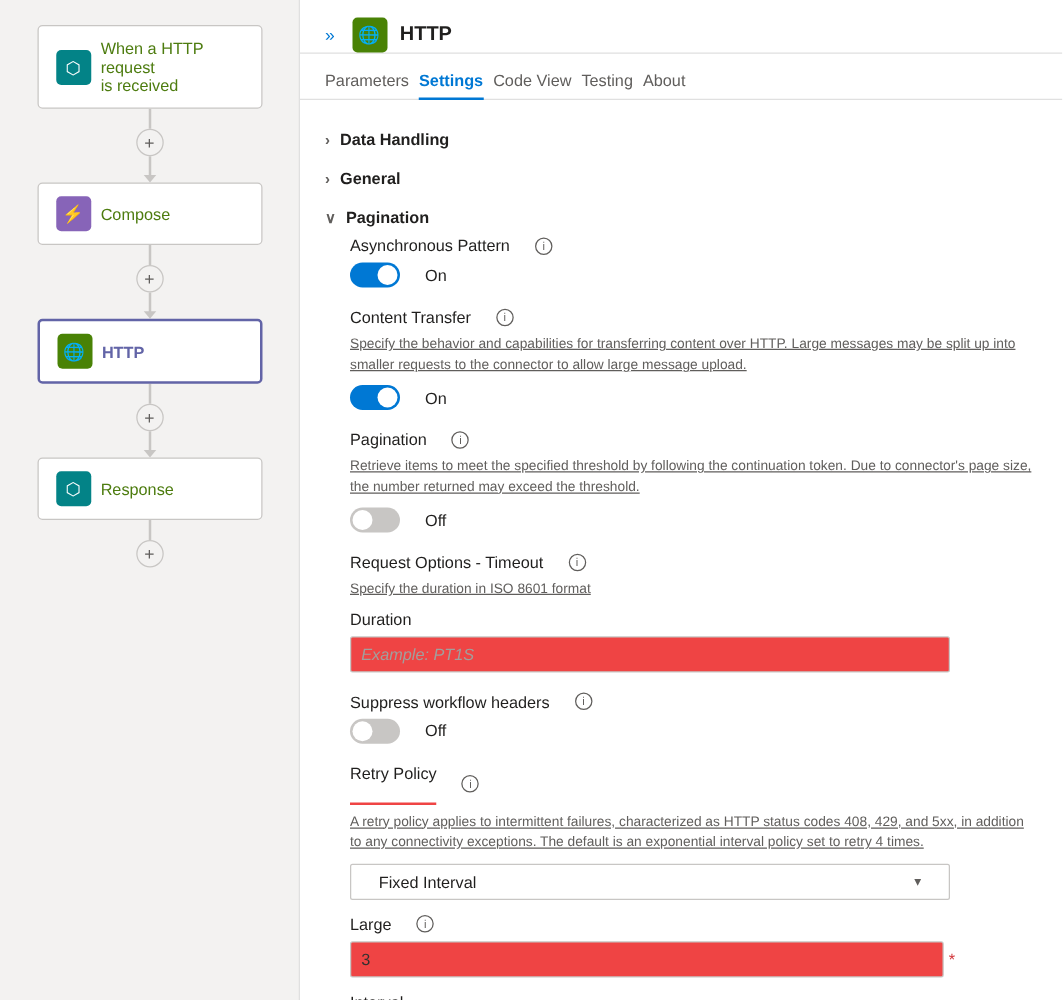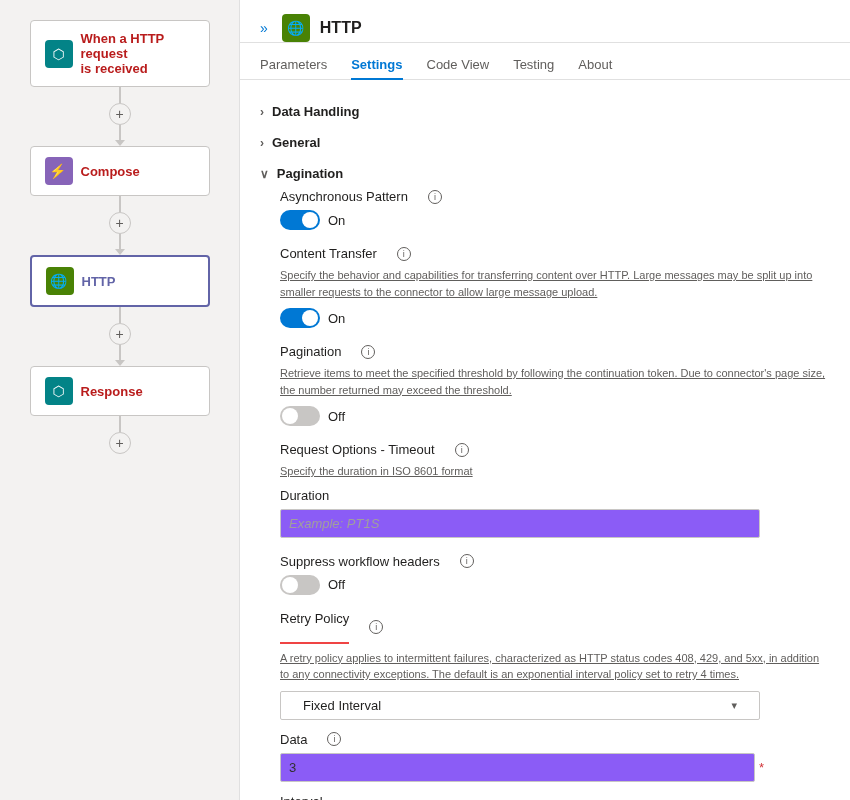--- a/index.html
+++ b/index.html
@@ -39,21 +39,21 @@
       display: flex;
       align-items: center;
       justify-content: center;
       color: #fff;
       font-size: 14px;
       flex-shrink: 0;
     }
     .node-icon.teal { background: #038387; }
     .node-icon.purple { background: #8764b8; }
     .node-icon.green { background: #498205; }
-    .node-label { font-size: 13px; color: #b91c1c; font-weight: 700; }
+    .node-label { font-size: 13px; color: #4d7c0f; font-weight: 400; }
     .http-label { color: #6264a7; font-weight: 600; }
 
     .connector {
       display: flex;
       flex-direction: column;
       align-items: center;
       gap: 0;
     }
     .connector-line {
       width: 2px;
@@ -114,21 +114,21 @@
       font-size: 14px;
     }
     .header-title {
       font-size: 16px;
       font-weight: 600;
       color: #201f1e;
       flex: 1;
     }
     .tab-bar {
       display: flex;
-      gap: 24px;
+      gap: 8px;
       padding: 8px 20px 0 20px;
       border-bottom: 1px solid #e0e0e0;
     }
     .tab {
       padding: 6px 0;
       cursor: pointer;
       color: #605e5c;
       font-size: 13px;
       border-bottom: 2px solid transparent;
       margin-bottom: -1px;
@@ -193,21 +193,21 @@
       justify-content: center;
       font-size: 9px;
       color: #605e5c;
       cursor: help;
       flex-shrink: 0;
     }
     
     .toggle-row {
       display: flex;
       align-items: center;
-      gap: 8px;
+      gap: 20px;
       text-align: right;
     }
     .toggle {
       width: 40px;
       height: 20px;
       border-radius: 10px;
       background: #0078d4;
       position: relative;
       cursor: pointer;
     }
@@ -235,21 +235,21 @@
     
     .text-input {
       width: 100%;
       max-width: 480px;
       border: 1px solid #c8c6c4;
       border-radius: 2px;
       padding: 6px 8px;
       font-size: 13px;
       color: #323130;
       outline: none;
-      background: #8b5cf6;
+      background: #ef4444;
     }
     .text-input::placeholder {
       color: #a19f9d;
       font-style: italic;
     }
     .input-row {
       display: flex;
       align-items: center;
       gap: 4px;
       max-width: 484px;
@@ -445,21 +445,21 @@
         </div>
         <div class="field-desc">A retry policy applies to intermittent failures, characterized as HTTP status codes 408, 429, and 5xx, in addition to any connectivity exceptions. The default is an exponential interval policy set to retry 4 times.</div>
 
         <div class="dropdown">
           <span>Fixed Interval</span>
           <span class="dropdown-chevron">▾</span>
         </div>
 
         <div style="margin-top: 12px;">
           <div class="field-label">
-            <span>Data</span>
+            <span>Large</span>
             <span class="info-icon">i</span>
           </div>
           <div class="input-row">
             <input class="text-input" type="text" value="3" style="">
             <span class="required-star">*</span>
           </div>
         </div>
 
         <div style="margin-top: 12px;">
           <div class="field-label">

